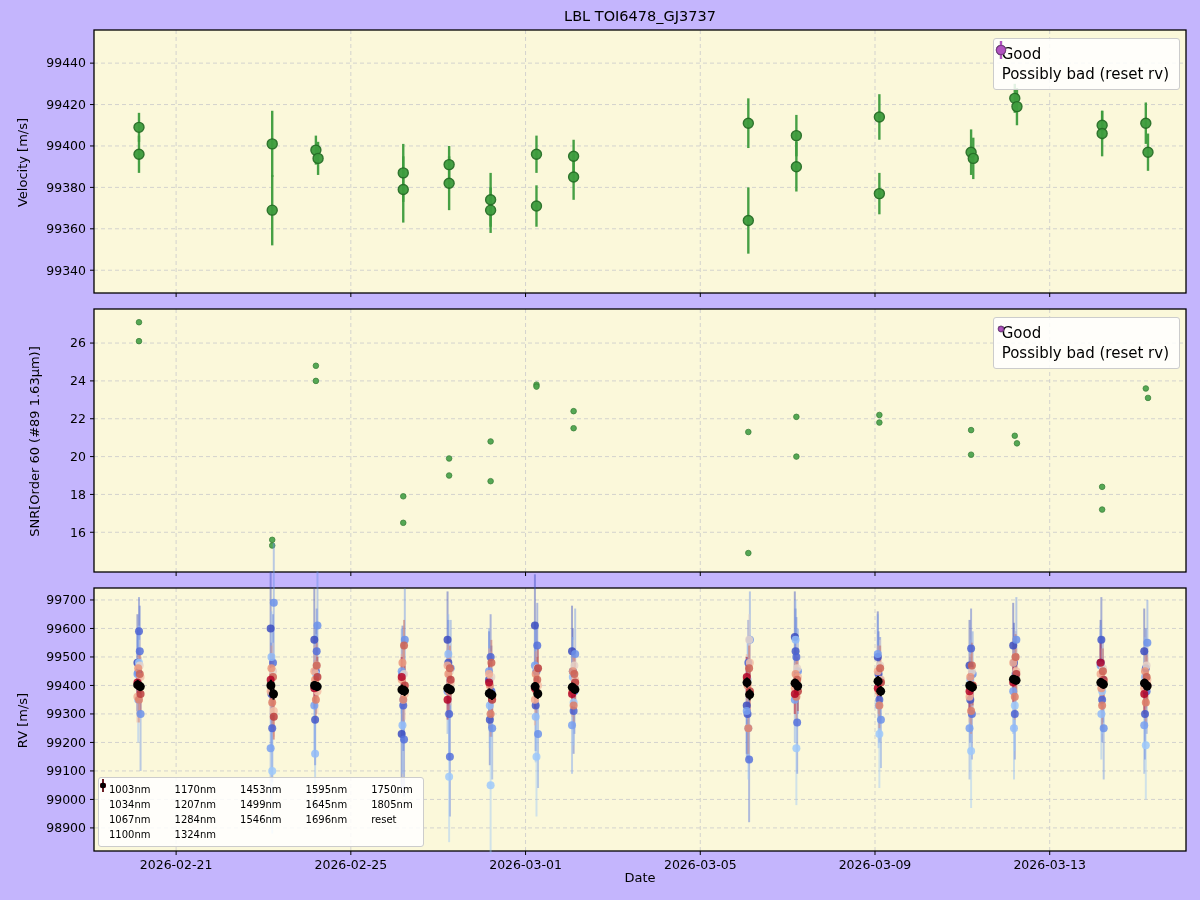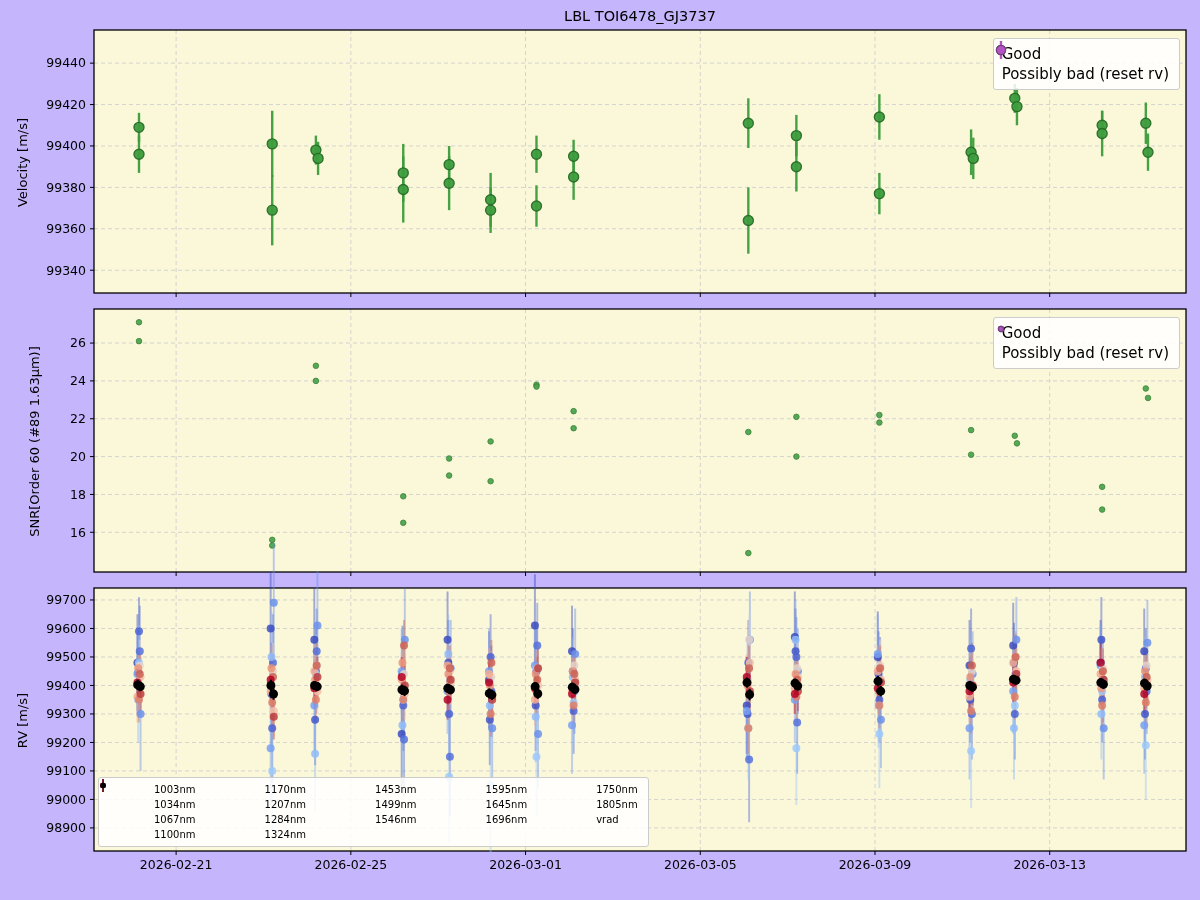--- a/index.html
+++ b/index.html
@@ -22,21 +22,21 @@
     position:absolute;left:94px;width:1092px;top:870px;text-align:center;font-size:13px;
   }
   .legend-box{
     position:absolute;background:rgba(255,255,255,0.85);
     border:1px solid #cccccc;border-radius:3px;z-index:5;
   }
   .legend-tr{right:6px;top:8px;padding:5px 10px 5px 8px;}
   .legend-row{display:flex;align-items:center;gap:8px;font-size:15px;line-height:20px;white-space:nowrap;}
   .legend-bl{left:4px;bottom:4px;padding:5px 10px;display:flex;gap:24px;}
   .legend-col{display:flex;flex-direction:column;gap:2px;}
-  .legend-small-row{display:flex;align-items:center;gap:7px;font-size:10px;line-height:13px;white-space:nowrap;margin-left:45px;}
+  .legend-small-row{display:flex;align-items:center;gap:7px;font-size:10px;line-height:13px;white-space:nowrap;}
 </style>
 </head>
 <body>
 
 <div class="figure">
 
   <div class="chart-title">LBL TOI6478_GJ3737</div>
 
   <div class="ylabel" style="left:-38px;top:155px;width:120px;text-align:center;">Velocity [m/s]</div>
   <div class="ylabel" style="left:-76px;top:434px;width:220px;text-align:center;">SNR[Order 60 (#89 1.63µm)]</div>
@@ -946,20 +946,21 @@
               <line x1="4" y1="1" x2="4" y2="14" stroke="#b40426" stroke-width="1.6" opacity="0.55"></line>
               <circle cx="4" cy="7.5" r="2.8" fill="#b40426"></circle>
             </svg>
             <span>1805nm</span>
           </div>
           <div class="legend-small-row">
             <svg width="8" height="15">
               <line x1="4" y1="1" x2="4" y2="14" stroke="#000000" stroke-width="1.6" opacity="0.55"></line>
               <circle cx="4" cy="7.5" r="2.8" fill="#000000"></circle>
             </svg>
-            <span>vrad</span>
+            <span>reset</span>
           </div>
         </div>
       </div>
   </div>
 
+  <div class="xlabel">Date</div>
 
 </div>
 
 </body></html>

